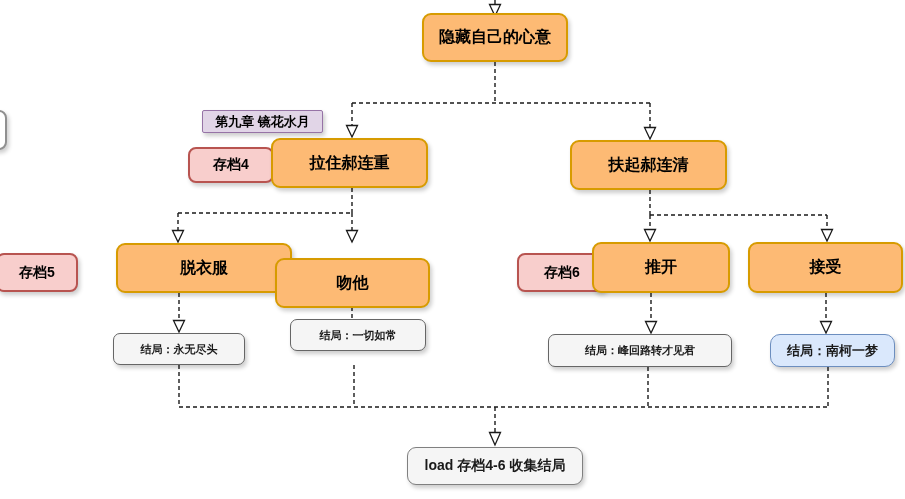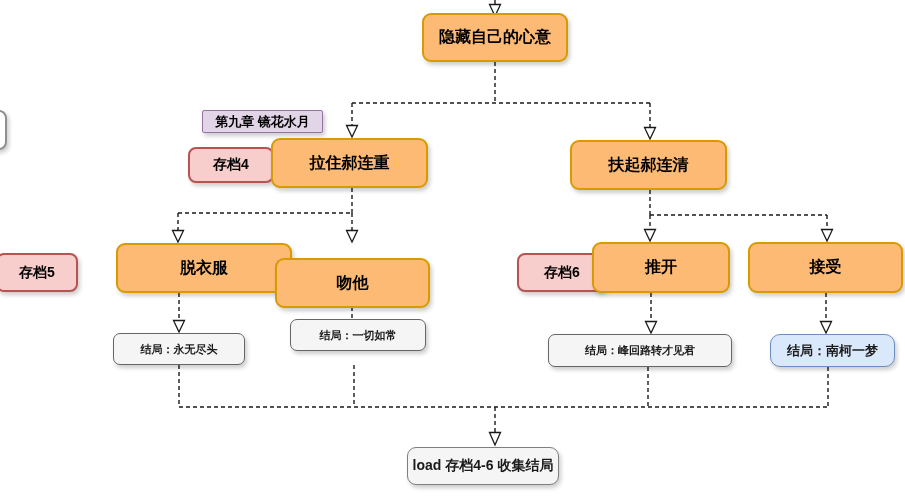--- a/index.html
+++ b/index.html
@@ -150,15 +150,15 @@
   <div class="node orange" style="left:275px; top:243px; width:155px; height:50px;margin-top:15px;">吻他</div>
   <div class="node save" style="left:473px; top:253px; width:90px; height:39px;margin-left:44px;">存档6</div>
   <div class="node orange" style="left:592px; top:242px; width:138px; height:51px;">推开</div>
   <div class="node orange" style="left:748px; top:242px; width:155px; height:51px;">接受</div>
 
   <div class="node ending" style="left:113px; top:333px; width:132px; height:32px;">结局：永无尽头</div>
   <div class="node ending" style="left:290px; top:319px; width:136px; height:32px;font-family:Liberation Mono, monospace;">结局：一切如常</div>
   <div class="node ending" style="left:548px; top:334px; width:184px; height:33px;">结局：峰回路转才见君</div>
   <div class="node ending-blue" style="left:770px; top:334px; width:125px; height:33px;">结局：南柯一梦</div>
 
-  <div class="node load" style="left:407px; top:447px; width:152px; height:38px;">load 存档4-6 收集结局</div>
+  <div class="node load" style="left:407px; top:447px; width:176px; height:38px;">load 存档4-6 收集结局</div>
 
 </div>
 
 </body></html>

